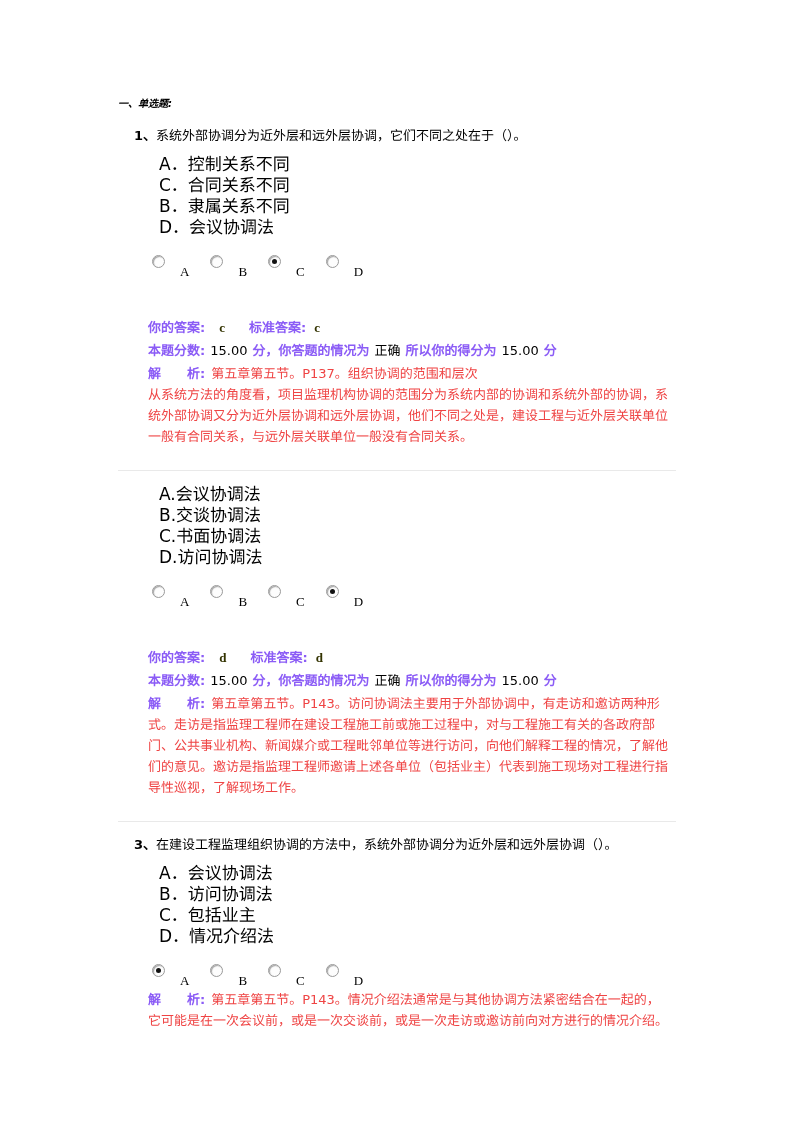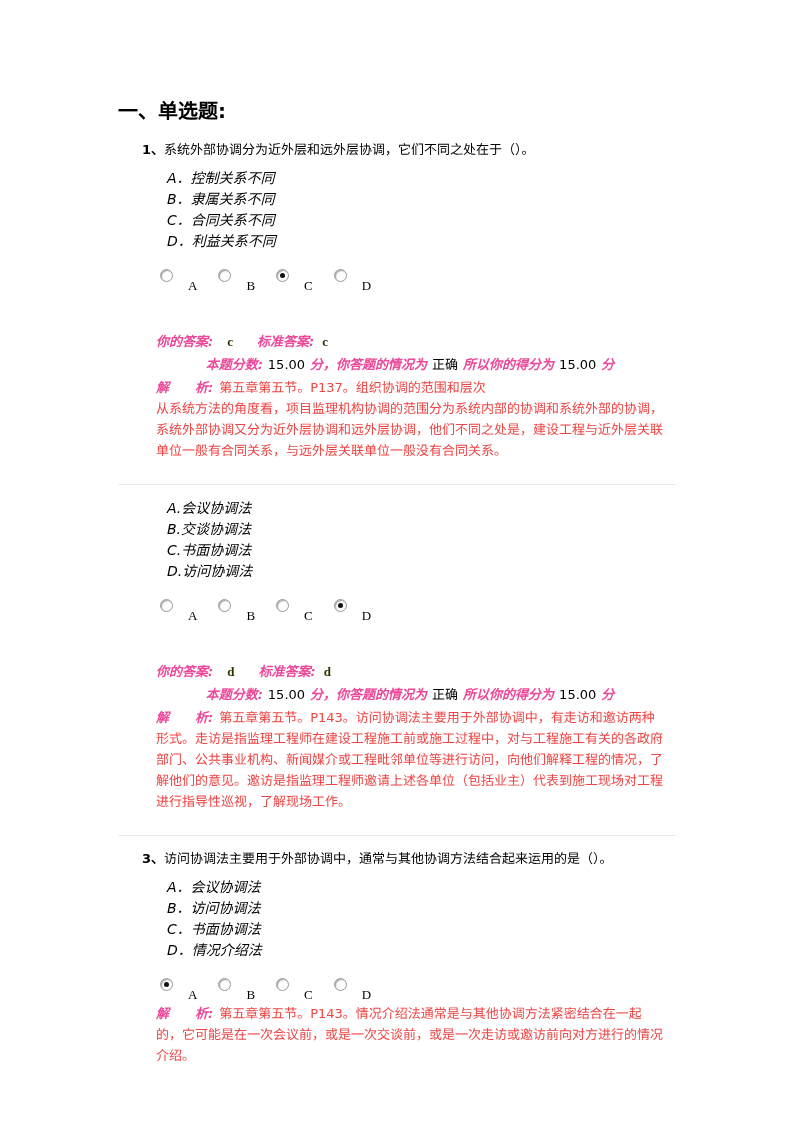--- a/index.html
+++ b/index.html
@@ -7,48 +7,49 @@
     width:794px;height:1123px;
     font-family:"DejaVu Sans","Liberation Sans",sans-serif;
     color:#000;font-size:13px;
     overflow:hidden;
   }
   .content{
     box-sizing:border-box;
     padding:95px 118px 0 118px;
   }
   .section-title{
-    font-size:20px;font-weight:bold;color:#000;
+    font-size:10px;font-weight:bold;color:#000;
     margin:0 0 16px 0;
+    font-style:italic;
   }
-  .question{margin:12px;}
+  .question{margin:4px;}
   .q-title{font-size:13px;margin:0 0 8px 12px;line-height:20px;}
   .q-num{font-weight:bold;}
   .options{margin-left:37px;}
-  .option{line-height:21px;font-size:14px;font-style:italic;}
+  .option{line-height:21px;font-size:17px;}
   .radio-row{display:flex;align-items:flex-start;margin:17px 0 0 30px;height:24px;}
   .radio-opt{display:inline-flex;align-items:flex-start;margin-right:6px;cursor:default;}
   .radio{
     display:inline-block;width:11px;height:11px;border-radius:50%;
     background:#fdfdfd;border:1px solid #9a9a9a;
     box-shadow:inset 1px 1px 1px rgba(0,0,0,0.35), 1px 1px 0 rgba(255,255,255,0.9);
     position:relative;flex:0 0 auto;
   }
   .radio.checked::after{
     content:"";position:absolute;left:3px;top:3px;width:5px;height:5px;
     background:#111;border-radius:50%;
   }
   .radio-label{
     font-family:"Liberation Serif",serif;
     font-size:13px;margin:10px 15px 0 15px;line-height:13px;
   }
   .answer-row{margin:38px 0 0 26px;line-height:22px;}
-  .score-row{margin:1px 0 0 26px;line-height:22px;text-align:center;}
+  .score-row{margin:1px 0 0 26px;line-height:22px;}
   .analysis{margin:1px 0 0 26px;line-height:21px;color:#ff6600;}
-  .lbl{color:#ec4899;font-weight:bold;font-style:italic;}
+  .lbl{color:#8b5cf6;font-weight:bold;}
   .ans{
     color:#333300;font-weight:bold;
     font-family:"Liberation Serif",serif;
     margin:0 6px 0 14px;
   }
   .ans.std-gap{margin-left:8px;}
   .std-lbl{margin-left:18px;text-align:center;}
   .num{color:#000;margin:0 5px;}
   .analysis-text{white-space:pre-line;color:#ef4444;margin-left:6px;}
   hr.sep{
@@ -60,23 +61,23 @@
 <body>
 
 <div class="content">
 
   <div class="section-title">一、单选题:</div>
 
   <section class="question">
     <div class="q-title"><span class="q-num">1、</span><span>系统外部协调分为近外层和远外层协调，它们不同之处在于（）。</span></div>
     <div class="options">
       <div class="option">A．控制关系不同</div>
+      <div class="option">C．合同关系不同</div>
       <div class="option">B．隶属关系不同</div>
-      <div class="option">C．合同关系不同</div>
-      <div class="option">D．利益关系不同</div>
+      <div class="option">D．会议协调法</div>
     </div>
     <div class="radio-row">
       <span class="radio-opt">
           <span class="radio"></span>
           <span class="radio-label">A</span>
         </span>
       <span class="radio-opt">
           <span class="radio"></span>
           <span class="radio-label">B</span>
         </span>
@@ -135,25 +136,25 @@
       <span class="lbl">本题分数:</span><span class="num">15.00</span><span class="lbl">分，你答题的情况为</span><span class="num">正确</span><span class="lbl">所以你的得分为</span><span class="num">15.00</span><span class="lbl">分</span>
     </div>
     <div class="analysis">
       <span class="lbl">解　　析:</span><span class="analysis-text">第五章第五节。P143。访问协调法主要用于外部协调中，有走访和邀访两种形式。走访是指监理工程师在建设工程施工前或施工过程中，对与工程施工有关的各政府部门、公共事业机构、新闻媒介或工程毗邻单位等进行访问，向他们解释工程的情况，了解他们的意见。邀访是指监理工程师邀请上述各单位（包括业主）代表到施工现场对工程进行指导性巡视，了解现场工作。</span>
     </div>
   </section>
 
   <hr class="sep">
 
   <section class="question">
-    <div class="q-title"><span class="q-num">3、</span><span>访问协调法主要用于外部协调中，通常与其他协调方法结合起来运用的是（）。</span></div>
+    <div class="q-title"><span class="q-num">3、</span><span>在建设工程监理组织协调的方法中，系统外部协调分为近外层和远外层协调（）。</span></div>
     <div class="options">
       <div class="option">A．会议协调法</div>
       <div class="option">B．访问协调法</div>
-      <div class="option">C．书面协调法</div>
+      <div class="option">C．包括业主</div>
       <div class="option">D．情况介绍法</div>
     </div>
     <div class="radio-row">
       <span class="radio-opt">
           <span class="radio checked"></span>
           <span class="radio-label">A</span>
         </span>
       <span class="radio-opt">
           <span class="radio"></span>
           <span class="radio-label">B</span>

